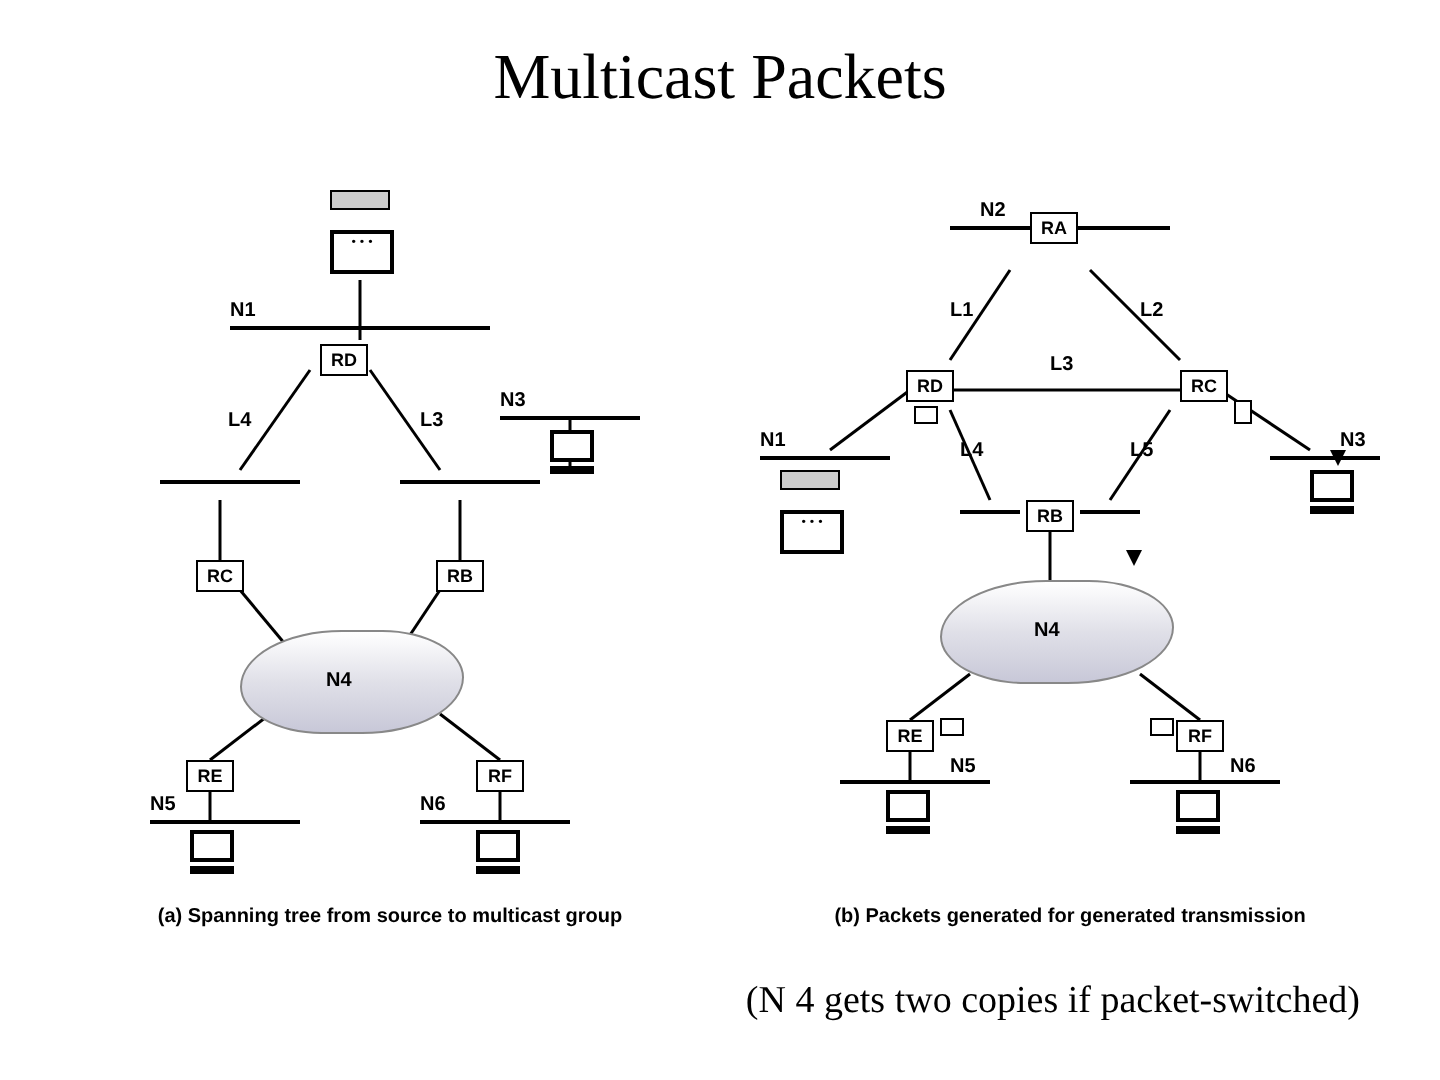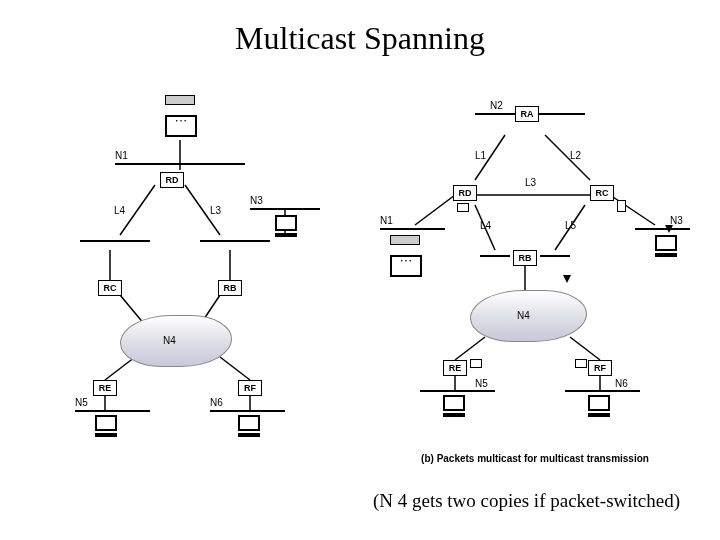--- a/index.html
+++ b/index.html
@@ -1,29 +1,29 @@
 <!DOCTYPE html>
 <html><head>
 <meta charset="utf-8">
 <style>
 body{margin:0;font-family:"Times New Roman",serif;background:#fff;width:720px;height:540px;position:relative}
 .title{font-size:32px;text-align:center;padding-top:20px}
 .note{position:absolute;bottom:28px;right:40px;font-size:19px}
 .diag{position:absolute}
-.lbl{position:absolute;font-size:10px;font-weight:normal;font-family:Arial,sans-serif}
+.lbl{position:absolute;font-size:10px;font-weight:bold;font-family:Arial,sans-serif}
 .rbox{position:absolute;width:22px;height:14px;background:#fff;border:1px solid #000;font-size:9px;font-weight:bold;text-align:center;line-height:14px;font-family:Arial,sans-serif}
 .hline{position:absolute;height:2px;background:#000}
 .net{position:absolute;background:linear-gradient(to bottom,#fff 0%,#e0e0e8 50%,#c8c8d8 100%);border:1px solid #888;border-radius:50% 40% 50% 40% / 60% 50% 60% 50%}
 .cap{position:absolute;font-size:10px;font-weight:bold;font-family:Arial,sans-serif;text-align:center}
 svg{position:absolute;top:0;left:0}
 </style>
 </head>
 <body>
 
-<div class="title">Multicast Spanning</div>
+<div class="title">Multicast Packets</div>
 <div class="note">(N 4 gets two copies if packet-switched)</div>
 
 <div class="diag" style="left:60px;top:95px;width:270px;height:350px">
 <svg width="270" height="350">
 <line x1="120" y1="45" x2="120" y2="75" stroke="#000" stroke-width="1.5"></line>
 <line x1="95" y1="90" x2="60" y2="140" stroke="#000" stroke-width="1.5"></line>
 <line x1="125" y1="90" x2="160" y2="140" stroke="#000" stroke-width="1.5"></line>
 <line x1="50" y1="155" x2="50" y2="185" stroke="#000" stroke-width="1.5"></line>
 <line x1="170" y1="155" x2="170" y2="185" stroke="#000" stroke-width="1.5"></line>
 <line x1="60" y1="200" x2="85" y2="230" stroke="#000" stroke-width="1.5"></line>
@@ -67,20 +67,21 @@
 <div class="lbl" style="left:150px;top:302px">N6</div>
 
 <div style="position:absolute;left:35px;top:320px;width:22px;height:20px">
 <div style="width:18px;height:12px;background:#fff;border:2px solid #000"></div>
 <div style="width:22px;height:4px;background:#000;margin-top:2px"></div>
 </div>
 <div style="position:absolute;left:178px;top:320px;width:22px;height:20px">
 <div style="width:18px;height:12px;background:#fff;border:2px solid #000"></div>
 <div style="width:22px;height:4px;background:#000;margin-top:2px"></div>
 </div>
+<div class="cap" style="left:-15px;top:358px;width:300px">(a) Spanning tree from source to multicast group</div>
 </div>
 
 <div class="diag" style="left:375px;top:95px;width:320px;height:350px">
 <svg width="320" height="350">
 <line x1="130" y1="40" x2="100" y2="85" stroke="#000" stroke-width="1.5"></line>
 <line x1="170" y1="40" x2="215" y2="85" stroke="#000" stroke-width="1.5"></line>
 <line x1="100" y1="100" x2="215" y2="100" stroke="#000" stroke-width="1.5"></line>
 <line x1="80" y1="100" x2="40" y2="130" stroke="#000" stroke-width="1.5"></line>
 <line x1="100" y1="110" x2="120" y2="155" stroke="#000" stroke-width="1.5"></line>
 <line x1="210" y1="110" x2="180" y2="155" stroke="#000" stroke-width="1.5"></line>
@@ -137,14 +138,14 @@
 <div class="hline" style="left:190px;top:295px;width:75px"></div>
 <div class="lbl" style="left:240px;top:283px">N6</div>
 <div style="position:absolute;left:68px;top:300px;width:22px;height:20px">
 <div style="width:18px;height:12px;background:#fff;border:2px solid #000"></div>
 <div style="width:22px;height:4px;background:#000;margin-top:2px"></div>
 </div>
 <div style="position:absolute;left:213px;top:300px;width:22px;height:20px">
 <div style="width:18px;height:12px;background:#fff;border:2px solid #000"></div>
 <div style="width:22px;height:4px;background:#000;margin-top:2px"></div>
 </div>
-<div class="cap" style="left:0;top:358px;width:320px">(b) Packets multicast for multicast transmission</div>
+<div class="cap" style="left:0;top:358px;width:320px">(b) Packets generated for generated transmission</div>
 </div>
 
 </body></html>

